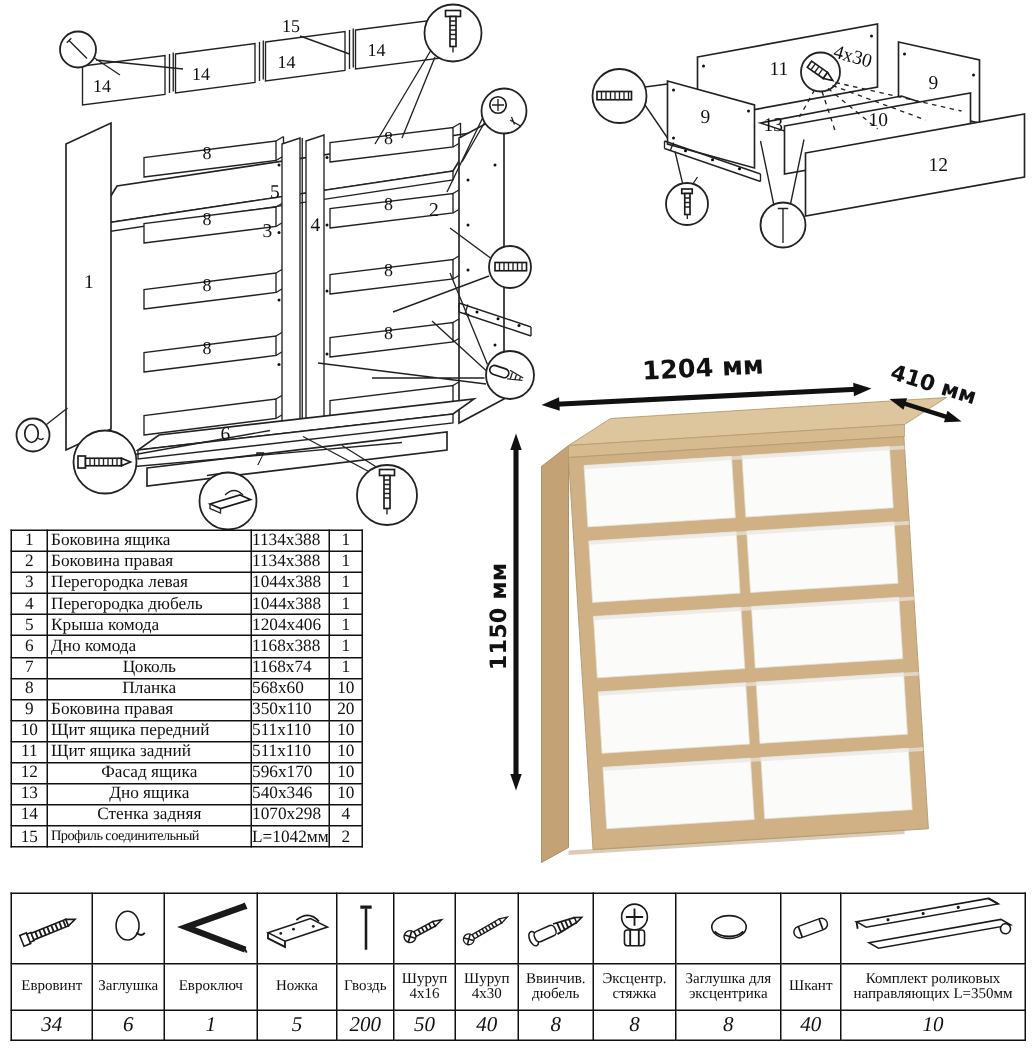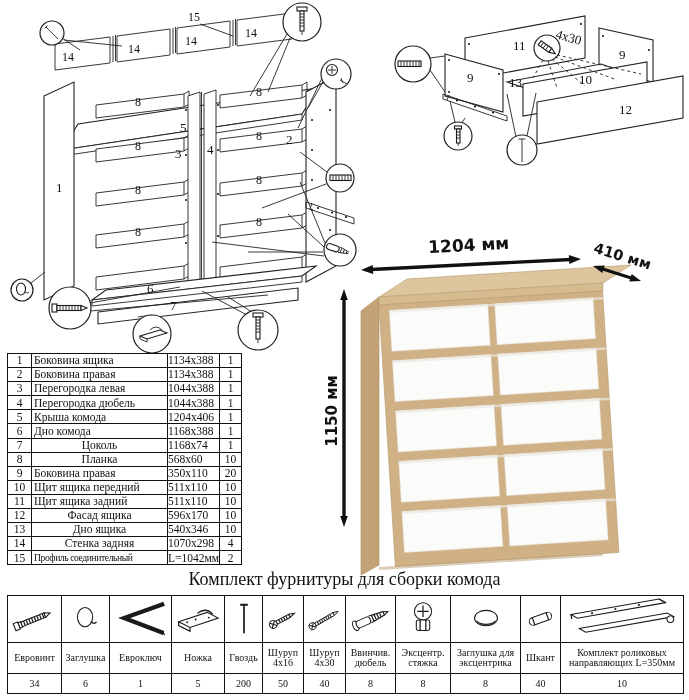--- a/index.html
+++ b/index.html
@@ -30,21 +30,21 @@
 
   
   #kit-title{position:absolute;left:0;top:569px;width:689px;text-align:center;
              font-size:18px;}
 
   
   #hwtab{position:absolute;left:7px;top:595px;border-collapse:collapse;table-layout:fixed;width:676px;}
   #hwtab td{border:1.3px solid #111;text-align:center;vertical-align:middle;padding:0;overflow:hidden;}
   #hwtab tr.icons td{height:46px;}
   #hwtab tr.names td{height:30px;font-size:10px;line-height:10.5px;padding:0 1px;}
-  #hwtab tr.qty td{height:19px;font-size:10px;}
+  #hwtab tr.qty td{height:19px;font-size:14px;font-style:italic;}
   #hwtab svg{position:static;display:block;margin:0 auto;}
 </style>
 </head>
 <body>
 
 <div id="page">
 
   <svg style="left:0;top:0;" width="352" height="352" viewBox="0 0 352 352">
     <defs>
       <g id="slatA">
@@ -410,21 +410,20 @@
         </tr>
       <tr class="small">
           <td class="n">15</td>
           <td class="nm">Профиль соединительный</td>
           <td class="sz">L=1042мм</td>
           <td class="q">2</td>
         </tr>
     </tbody>
   </table>
 
-  <div id="kit-title">Комплект фурнитуры для сборки комода</div>
 
   <table id="hwtab">
     <colgroup>
       <col style="width:54px">
         <col style="width:48px">
         <col style="width:62px">
         <col style="width:53px">
       <col style="width:38px">
         <col style="width:41px">
         <col style="width:42px">

